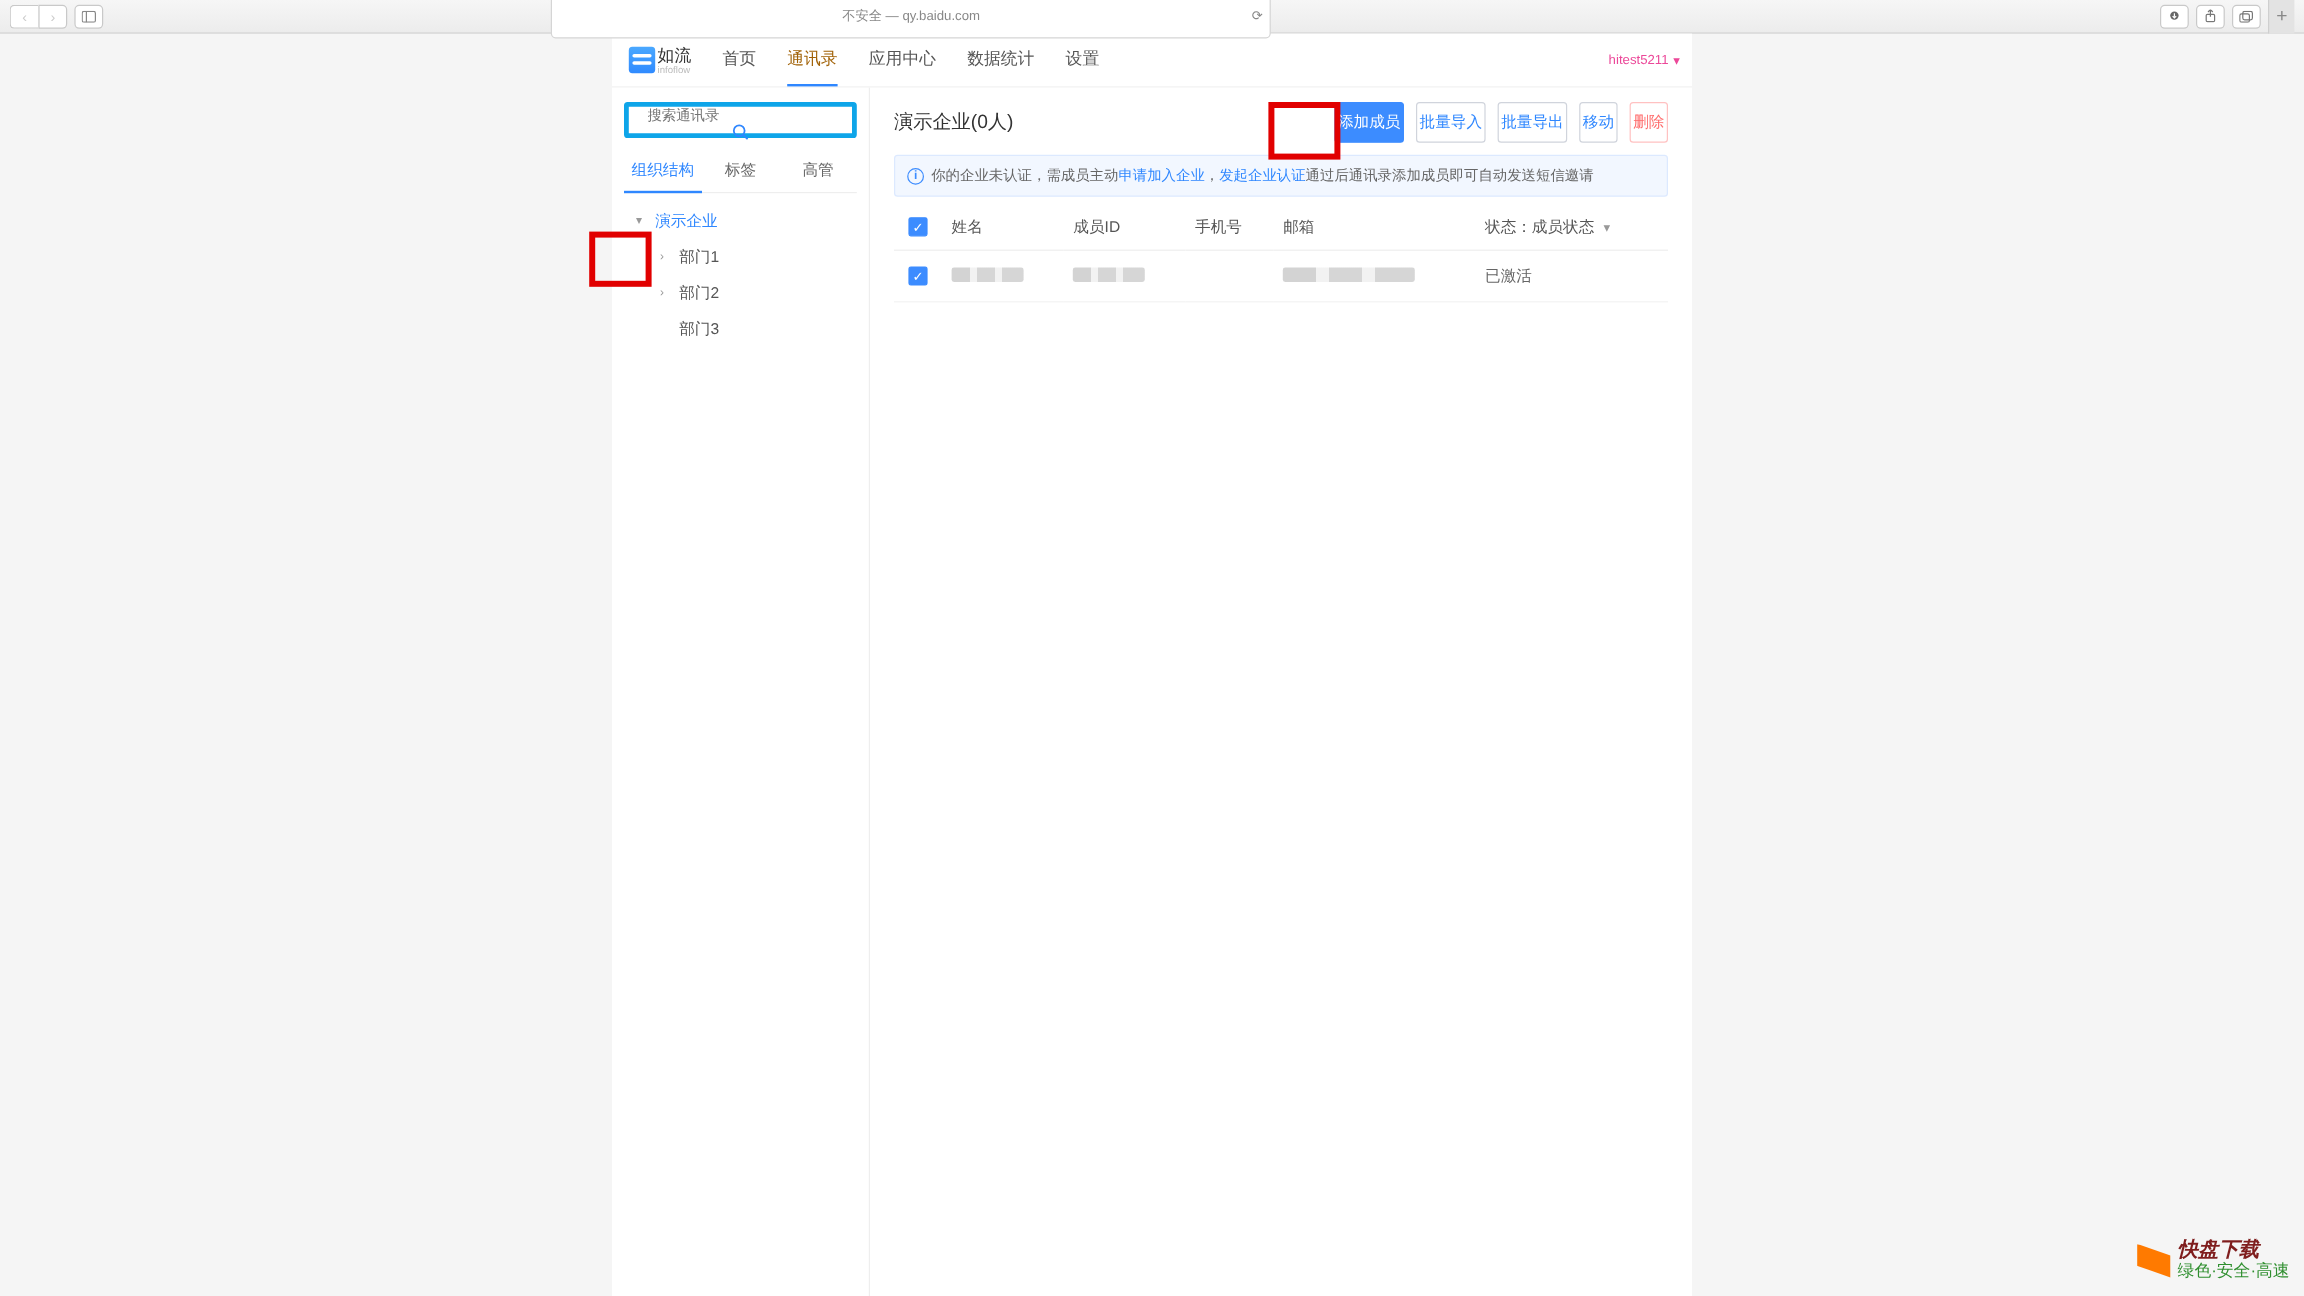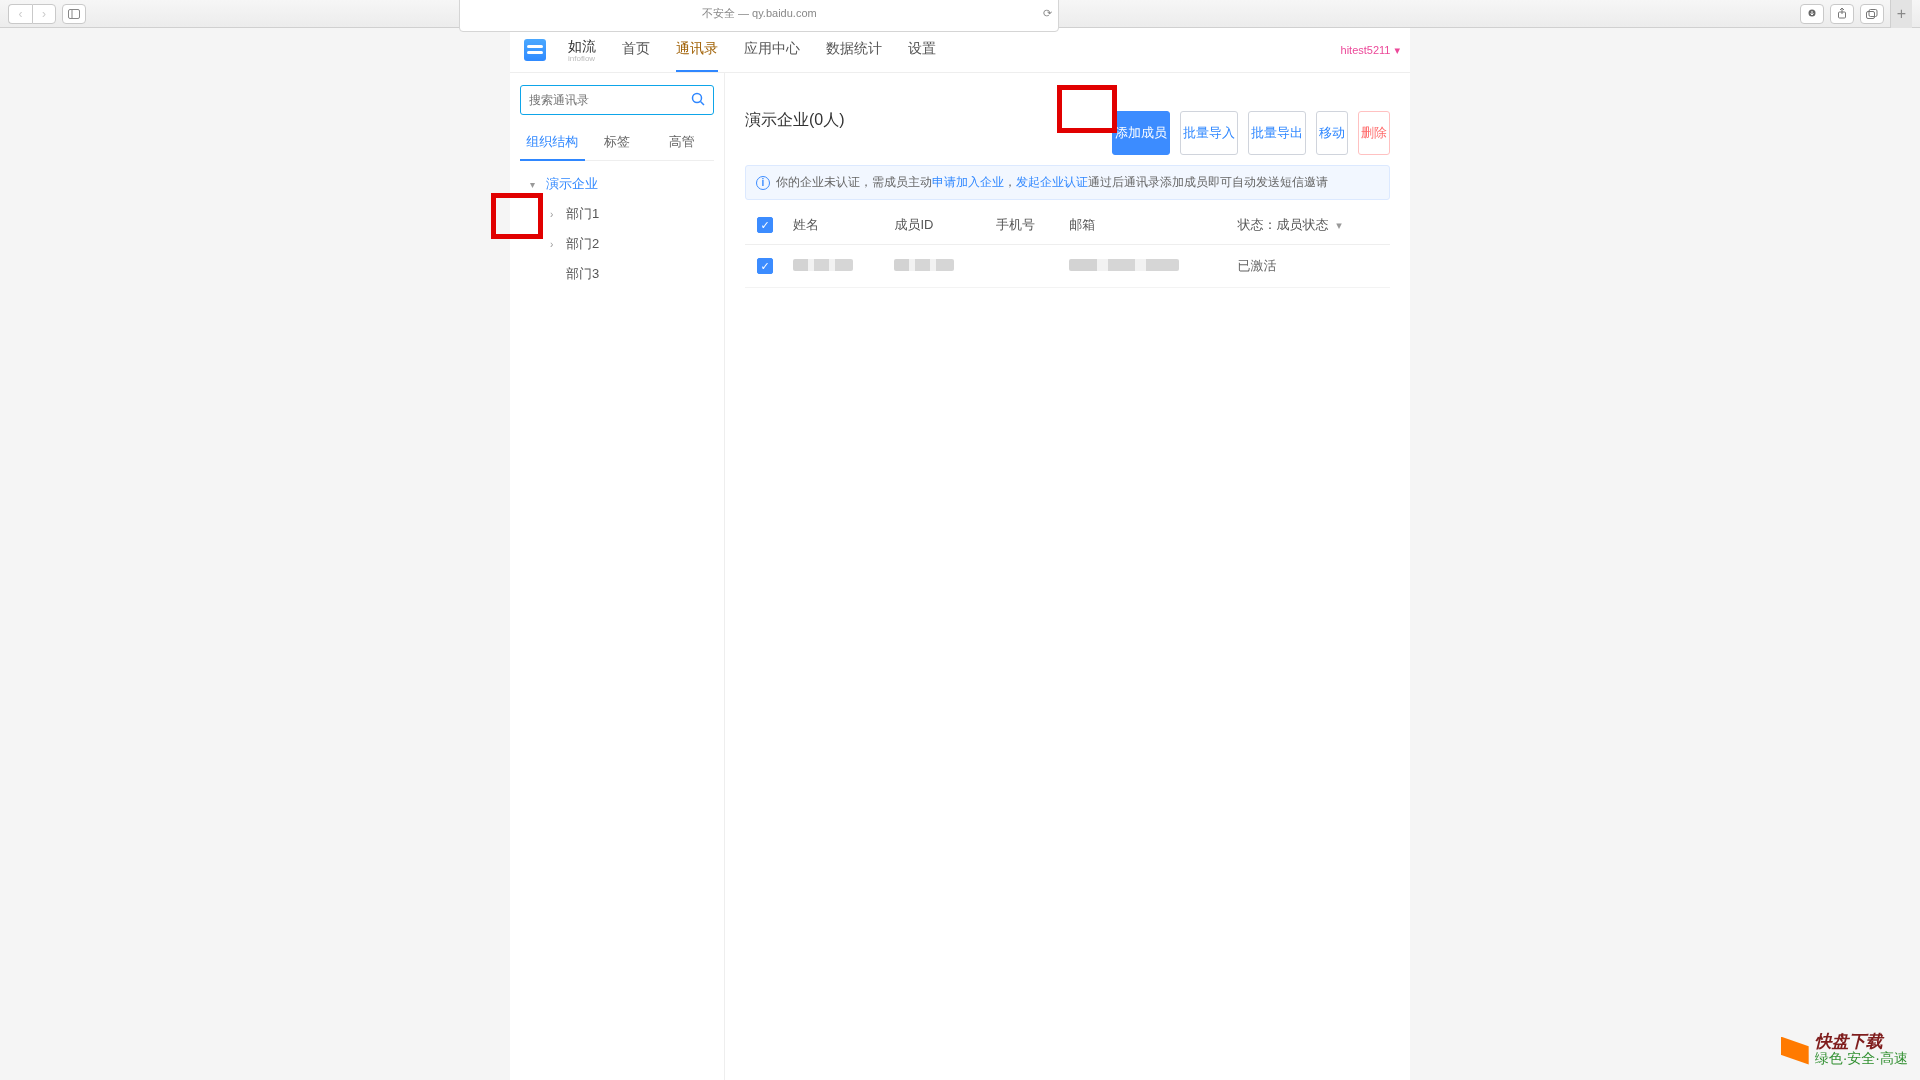--- a/index.html
+++ b/index.html
@@ -70,21 +70,21 @@
   
   .topnav {
     height: 45px;
     background: #fff;
     display: flex;
     align-items: center;
     padding: 0 0;
     border-bottom: 1px solid #eee;
   }
   .logo {
-    display:flex; align-items:center; gap:22px;
+    display:flex; align-items:center; gap:2px;
     padding: 0 14px;
     color:#333;
   }
   .logo .mark {
     width: 22px; height:22px; border-radius:3px;
     background: linear-gradient(#4aa8ff,#2f8aff);
     position:relative;
   }
   .logo .mark::before, .logo .mark::after {
     content:""; position:absolute; left:3px; right:3px; height:3px; background:#fff; border-radius:2px;
@@ -110,22 +110,22 @@
     background:#fff;
     min-height: 1007px;
   }
   .sidebar {
     width: 215px;
     border-right:1px solid #eee;
     padding: 12px 10px;
   }
   .search-box {
     display:flex; align-items:center;
-    border:1px solid #0ea5e9; border-radius:3px;
-    height:30px; padding:0 8px; margin-bottom:10px;
+    border:4px solid #0ea5e9; border-radius:3px;
+    height:30px; padding:0 8px; margin-bottom:10px;flex-direction:column;
   }
   .search-box input {
     border:none; outline:none; flex:1; font-size:12px; background:transparent;
   }
   .search-box .sicon { color:#2f87ff; font-size:14px; }
   .sidebar-tabs { display:flex; border-bottom:1px solid #eee; margin-bottom:8px; }
   .sidebar-tabs .stab { flex:1; text-align:center; padding:8px 0; font-size:13px; color:#666; cursor:pointer; }
   .sidebar-tabs .stab.active { color:#2f87ff; border-bottom:2px solid #2f87ff; margin-bottom:-1px; }
   .tree { font-size:13px; }
   .tree-item { padding:6px 4px 6px 10px; display:flex; align-items:center; gap:6px; cursor:pointer; color:#555; }
@@ -135,23 +135,23 @@
 
   
   .main { flex:1; padding: 12px 20px; }
   .main-head {
     display:flex; align-items:center; justify-content:space-between;
     margin-bottom:10px;
   }
   .main-head h2 { font-size:16px; font-weight:500; color:#333; }
   .btn-row { display:flex; gap:10px; }
   .btn {
-    height:44px; padding:0 2px; font-size:13px; border-radius:3px; cursor:pointer;
+    height:34px; padding:0 2px; font-size:13px; border-radius:3px; cursor:pointer;
     background:#fff; border:1px solid #d0d4dc; color:#2f87ff;
-    display:flex; align-items:center;margin-top:26px;
+    display:flex; align-items:center;
   }
   .btn.primary { background:#3c8cff; border-color:#3c8cff; color:#fff; }
   .btn.danger  { color:#ff6a6a; border-color:#ffc1c1; }
 
   .notice {
     background:#f2f7ff; border:1px solid #dce9ff; border-radius:3px;
     padding:8px 10px; font-size:12px; color:#666; margin-bottom:6px;
     display:flex; align-items:center; gap:6px;
   }
   .notice .info-icon {

